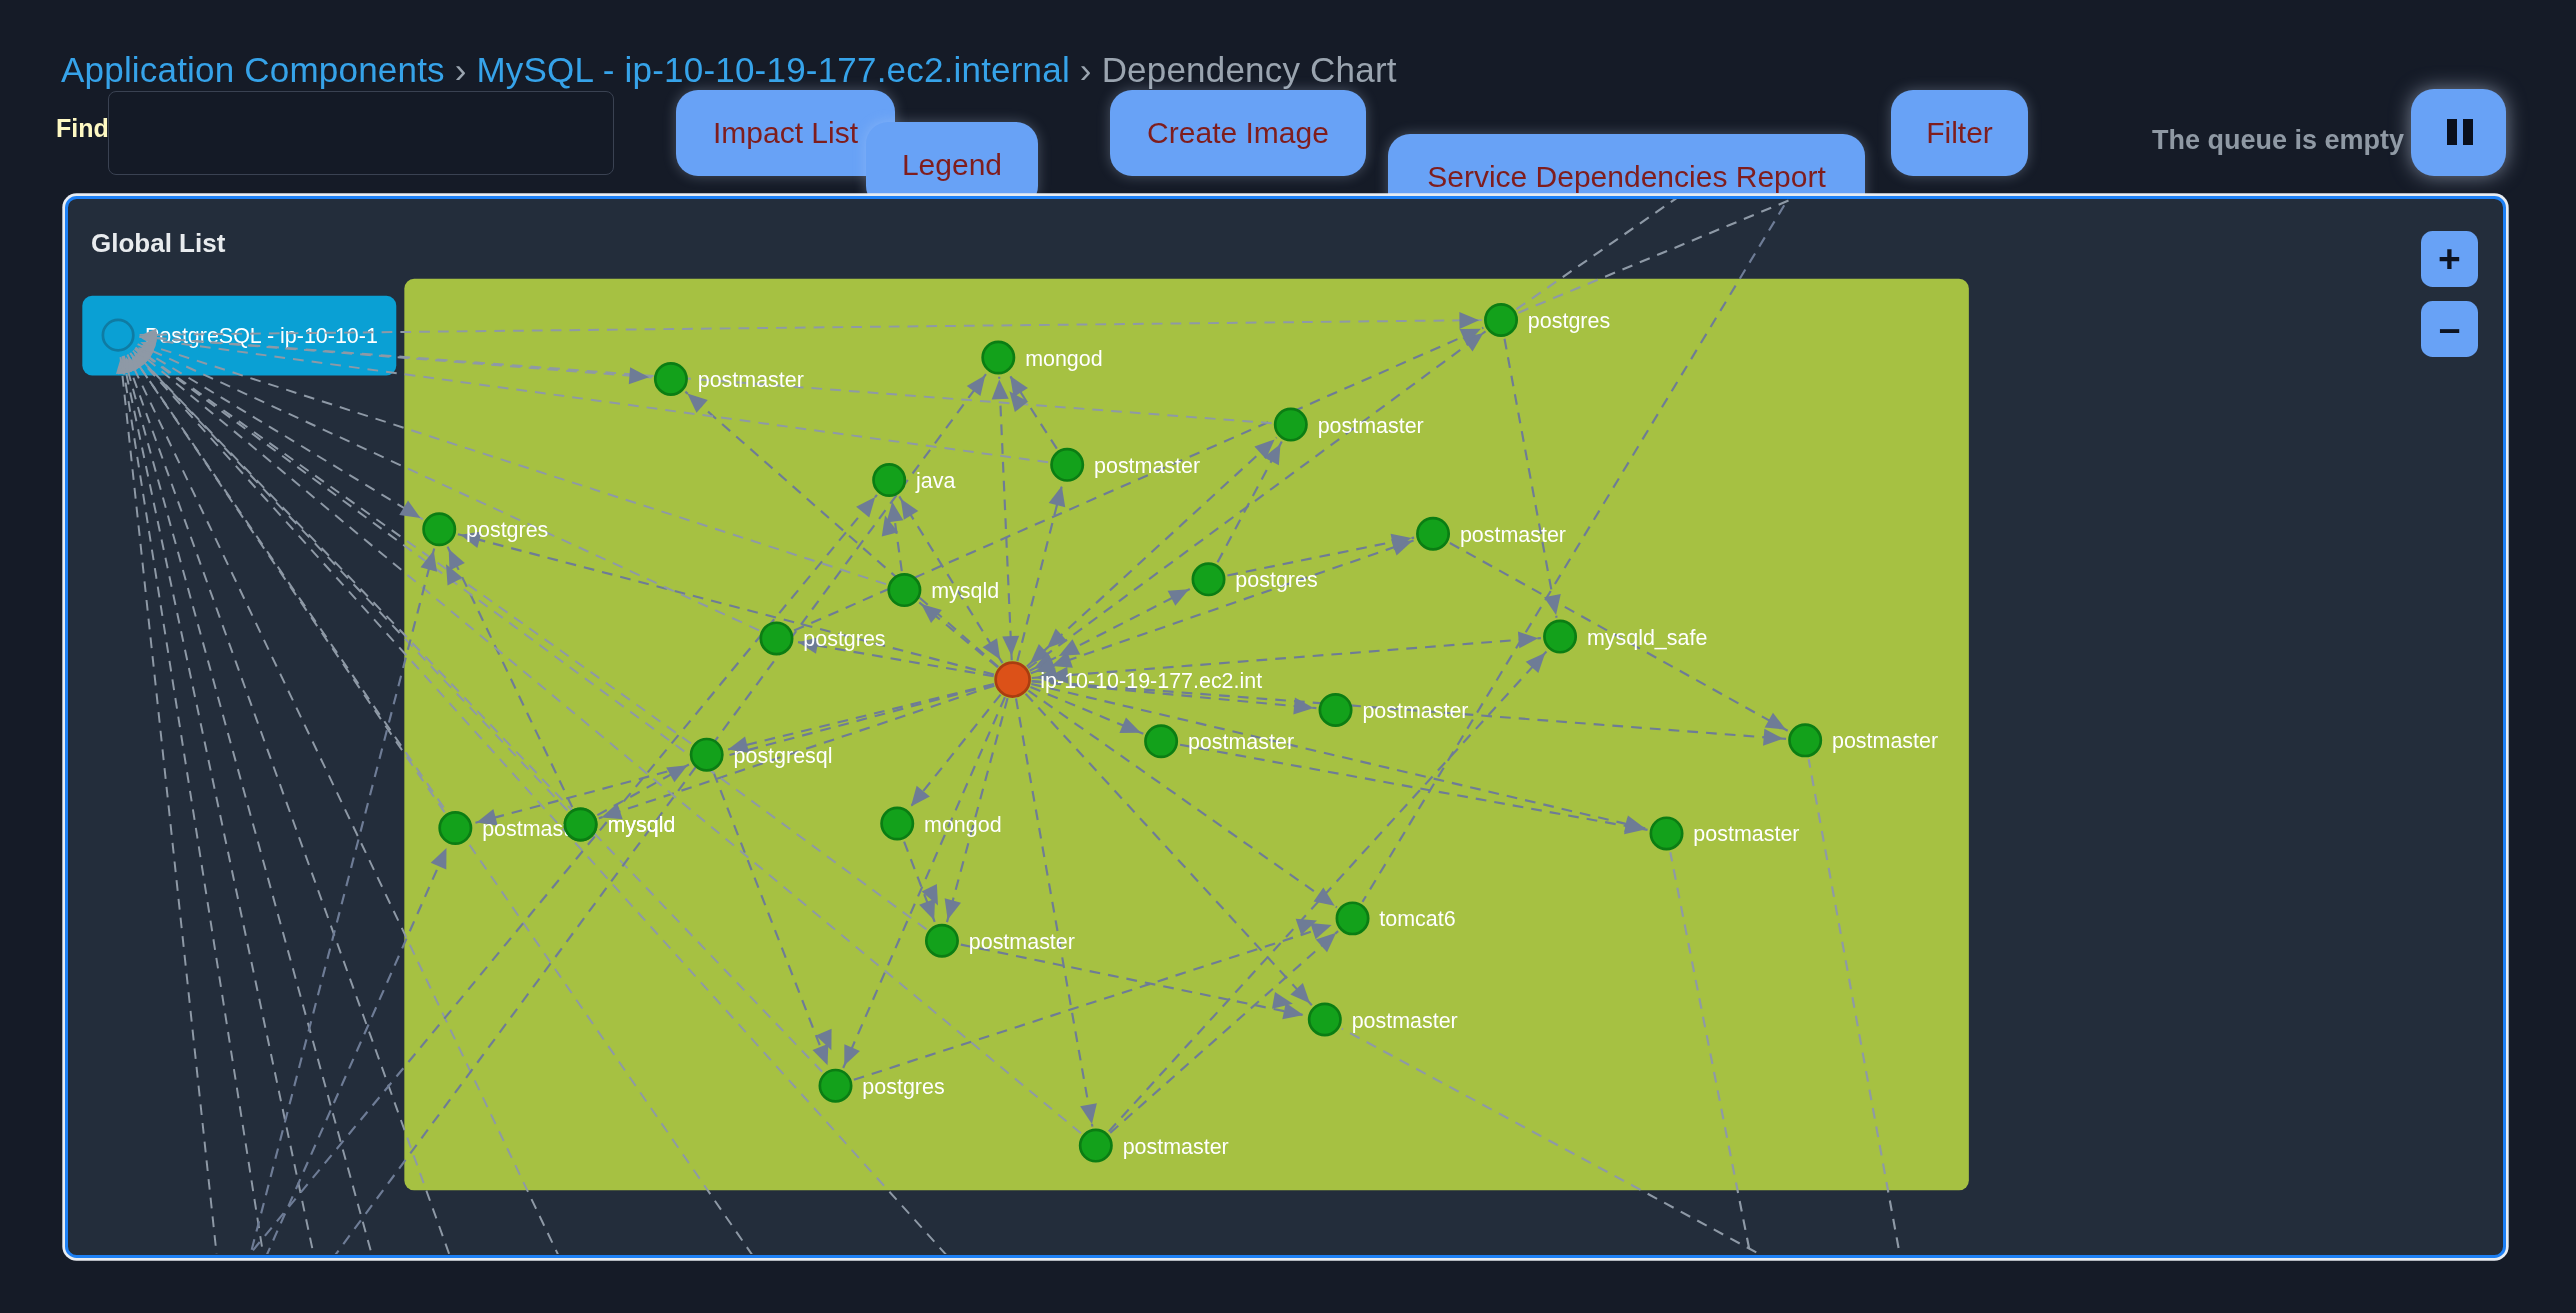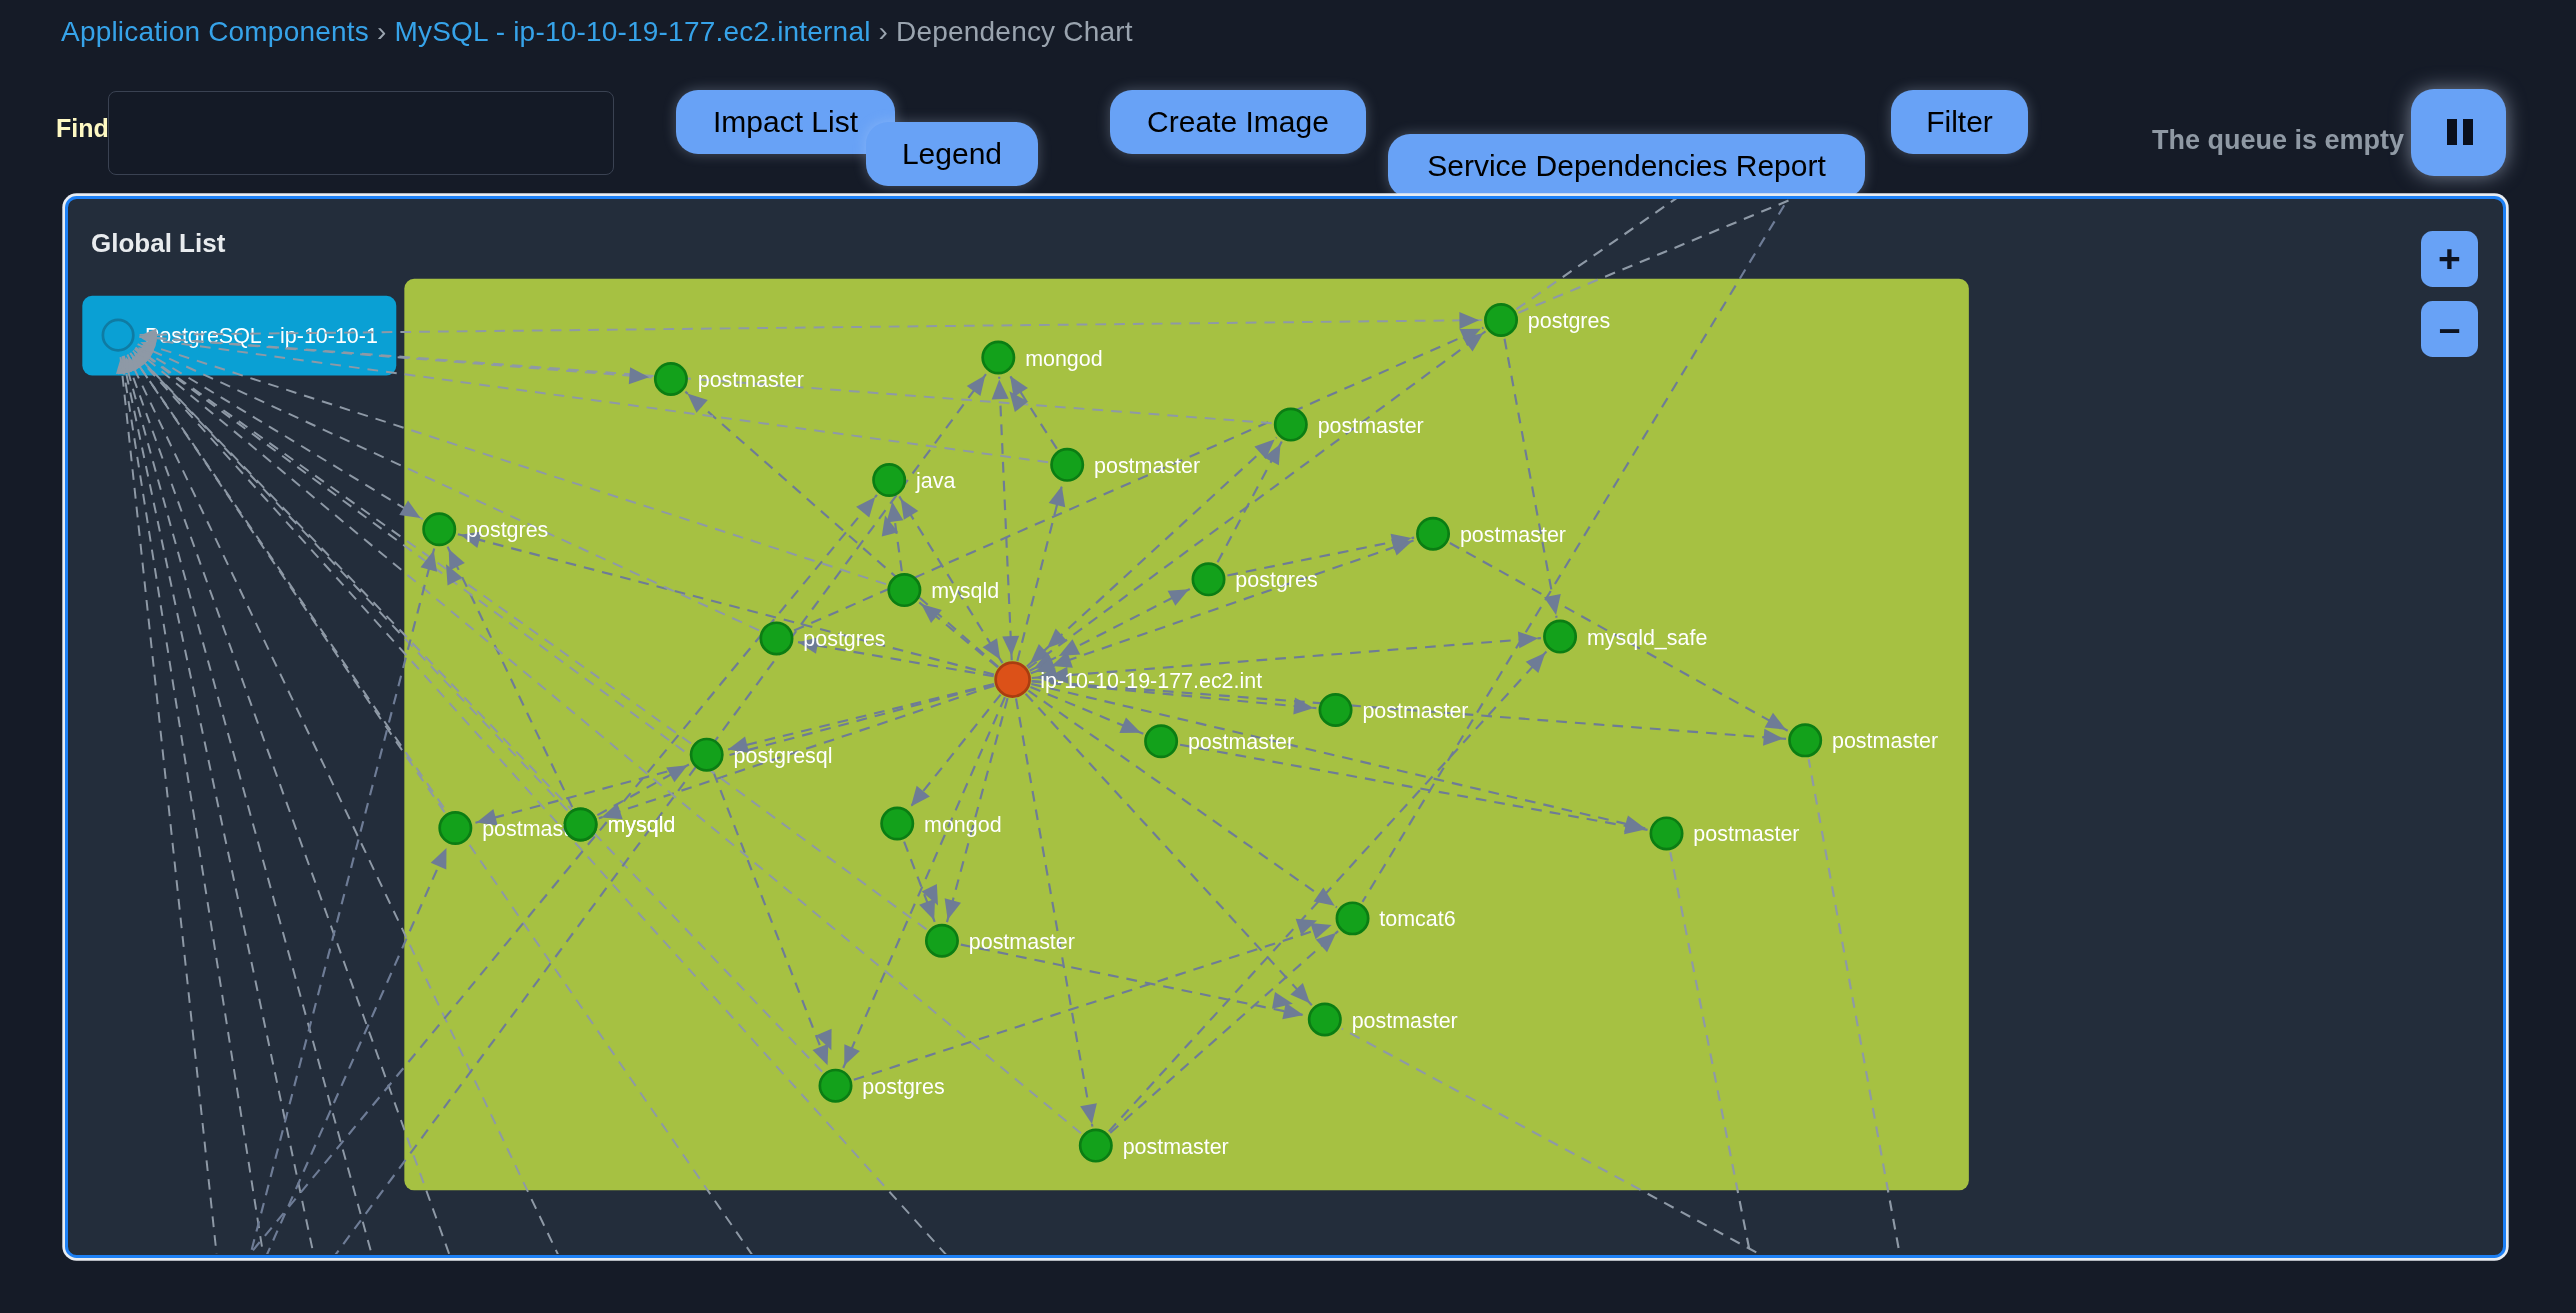--- a/index.html
+++ b/index.html
@@ -1,26 +1,26 @@
 <!DOCTYPE html>
 <html style="font-size:14.3px"><head>
 <meta charset="utf-8">
 <style>
   * { margin:0; padding:0; box-sizing:border-box; }
   html,body { width:2576px; height:1313px; background:#151b27;
     font-family:"Liberation Sans", sans-serif; overflow:hidden; position:relative; }
   .abs { position:absolute; }
-  .crumb { left:61px; top:16px; font-size:28px; letter-spacing:0.2px; }
+  .crumb { left:61px; top:50px; font-size:35px; letter-spacing:0.2px; }
   .crumb .lnk { color:#36a3e9; }
   .crumb .sep { color:#9aa4af; }
   .findlbl { left:56px; top:114px; font-size:25px; font-weight:700; color:#fef9c3; }
   .findbox { left:108px; top:91px; width:506px; height:84px; background:#141a26;
      border:1.8px solid #3a4252; border-radius:8px; }
-  .btn { position:absolute; top:90px; height:64px; background:#68a2f6; border-radius:22px;
-     color:#000000; font-size:30px; display:flex; align-items:center; justify-content:center;
+  .btn { position:absolute; top:90px; height:86px; background:#68a2f6; border-radius:22px;
+     color:#7f1d1d; font-size:30px; display:flex; align-items:center; justify-content:center;
      box-shadow:0 0 12.5px rgba(210,225,255,0.28); }
   .queue { right:172px; top:125px; font-size:27px; font-weight:700; color:#8f99a4; }
   .pausebtn { left:2411px; top:89px; width:95px; height:87px; background:#68a2f6;
      border-radius:23px; box-shadow:0 0 19.7px rgba(220,232,255,0.5); }
   .pbar { position:absolute; top:30px; width:9.8px; height:26px; background:#0a101e; }
   .panel { left:65px; top:196px; width:2441px; height:1062px; background:#232d3b;
      border:3.6px solid #1d80f5; border-radius:11.6px; box-shadow:0 0 0 2.7px #e7ecf2;
      overflow:hidden; position:absolute; }
   .gview { left:23px; top:29px; font-size:26px; font-weight:700; color:#e8ebee; position:absolute; }
   .zbtn { position:absolute; left:2353px; width:57px; height:56px; background:#68a2f6;

